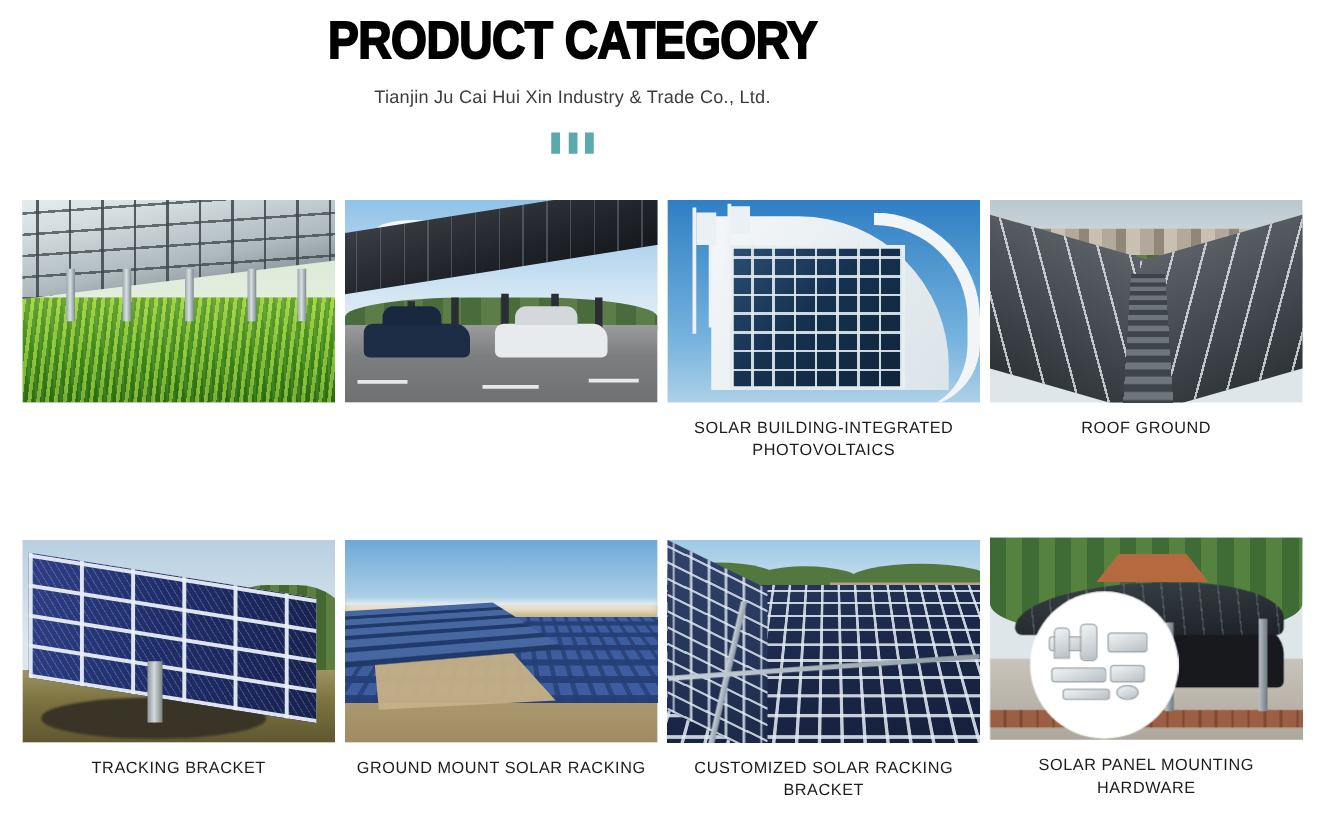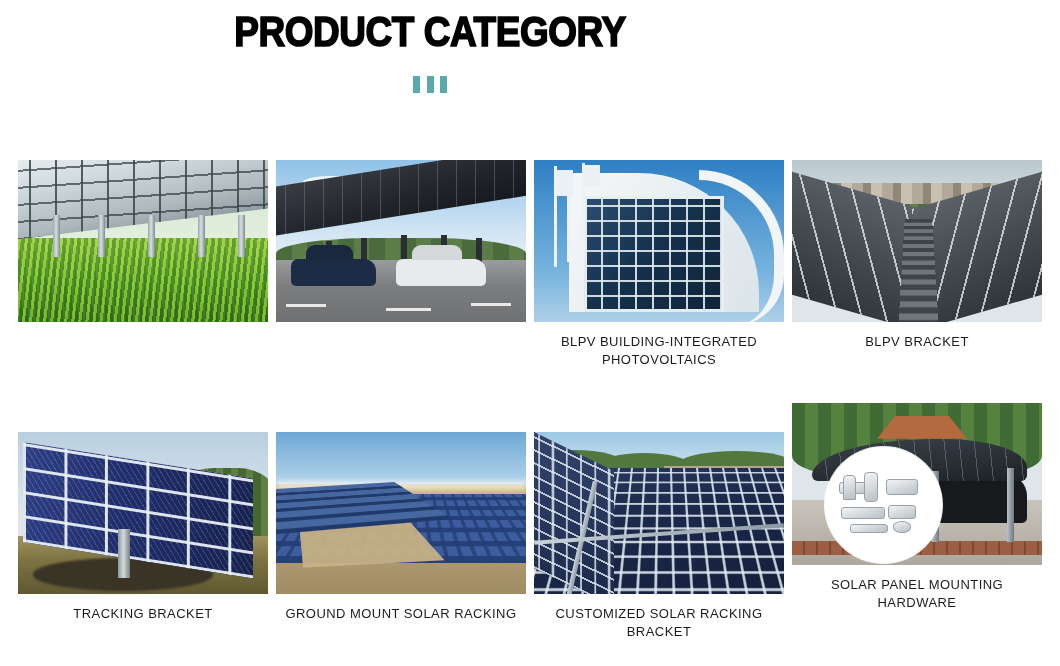--- a/index.html
+++ b/index.html
@@ -2,21 +2,21 @@
 <html><head>
 <meta charset="utf-8">
 <style>
   html,body{margin:0;padding:0;}
   body{
     width:1060px;height:666px;
     background:#ffffff;
     font-family:"Liberation Sans","DejaVu Sans",sans-serif;
     overflow:hidden;
   }
-  .page{position:relative;width:860px;height:666px;}
+  .page{position:relative;width:860px;height:666px;padding-left:28px;}
 
   
   .header{padding-top:8px;text-align:center;}
   .title{
     font-family:"Liberation Sans Narrow","Liberation Sans",sans-serif;
     font-size:42px;line-height:48px;
     font-weight:900;color:#000000;
     letter-spacing:-0.5px;
     transform:scaleX(0.88);
     transform-origin:center center;
@@ -210,20 +210,21 @@
     background:#ffffff;box-shadow:0 0 0 1px rgba(255,255,255,.9);overflow:hidden;}
   .mh-part{position:absolute;background:linear-gradient(160deg,#f2f4f5,#b9c0c5);border:1px solid #9aa2a8;}
 </style>
 </head>
 <body>
 
 <div class="page">
 
   <div class="header">
     <h1 class="title">PRODUCT CATEGORY</h1>
+    <p class="subtitle">Tianjin Ju Cai Hui Xin Industry &amp; Trade Co., Ltd.</p>
     <div class="divider">
       <span></span>
       <span></span>
       <span></span>
     </div>
   </div>
 
   <div class="grid">
 
     <div class="cell">
@@ -265,33 +266,33 @@
         <div class="layer bl-sky"></div>
         <div class="layer bl-body"></div>
         <div class="layer bl-arc"></div>
         <div class="layer bl-glass"></div>
         <div class="bl-pole" style="left:8%;"></div>
         <div class="bl-pole" style="left:13%;top:8%;height:55%;"></div>
         <div class="bl-pole" style="left:19%;top:2%;height:60%;"></div>
         <div class="bl-flag" style="left:9%;top:6%;"></div>
         <div class="bl-flag" style="left:20%;top:3%;height:22px;"></div>
       </div>
-      <div class="caption">BLPV BUILDING-INTEGRATED PHOTOVOLTAICS</div>
+      <div class="caption">SOLAR BUILDING-INTEGRATED PHOTOVOLTAICS</div>
     </div>
 
     <div class="cell">
       <div class="thumb">
         <div class="layer rf-sky"></div>
         <div class="layer rf-town"></div>
         <div class="layer rf-green"></div>
         <div class="layer rf-left"></div>
         <div class="layer rf-right"></div>
         <div class="layer rf-ridge"></div>
       </div>
-      <div class="caption">BLPV BRACKET</div>
+      <div class="caption">ROOF GROUND</div>
     </div>
 
     <div class="cell row2-cell" style="margin-top:63px">
       <div class="thumb">
         <div class="layer tb-sky"></div>
         <div class="layer tb-bush"></div>
         <div class="layer tb-ground"></div>
         <div class="layer tb-dirt"></div>
         <div class="layer tb-panel"></div>
         <div class="layer tb-pole"></div>
@@ -319,21 +320,21 @@
         <div class="layer cs-hill" style="left:58%;width:46%;top:12%;height:16%;"></div>
         <div class="layer cs-wall"></div>
         <div class="layer cs-array"></div>
         <div class="layer cs-left"></div>
         <div class="cs-rail" style="left:18%;top:30%;width:5px;height:74%;transform:skewX(-13deg);"></div>
         <div class="cs-rail" style="left:0;top:62%;width:100%;height:4px;transform:rotate(-4deg);"></div>
       </div>
       <div class="caption">CUSTOMIZED SOLAR RACKING BRACKET</div>
     </div>
 
-    <div class="cell" style="margin-top:34px">
+    <div class="cell" style="margin-top:61px">
       <div class="thumb">
         <div class="layer mh-sky"></div>
         <div class="layer mh-trees"></div>
         <div class="layer mh-house"></div>
         <div class="layer mh-drive"></div>
         <div class="layer mh-brick"></div>
         <div class="layer mh-car"></div>
         <div class="layer mh-canopy"></div>
         <div class="mh-post" style="left:24%;top:40%;height:44%;"></div>
         <div class="mh-post" style="left:56%;top:42%;height:44%;"></div>

